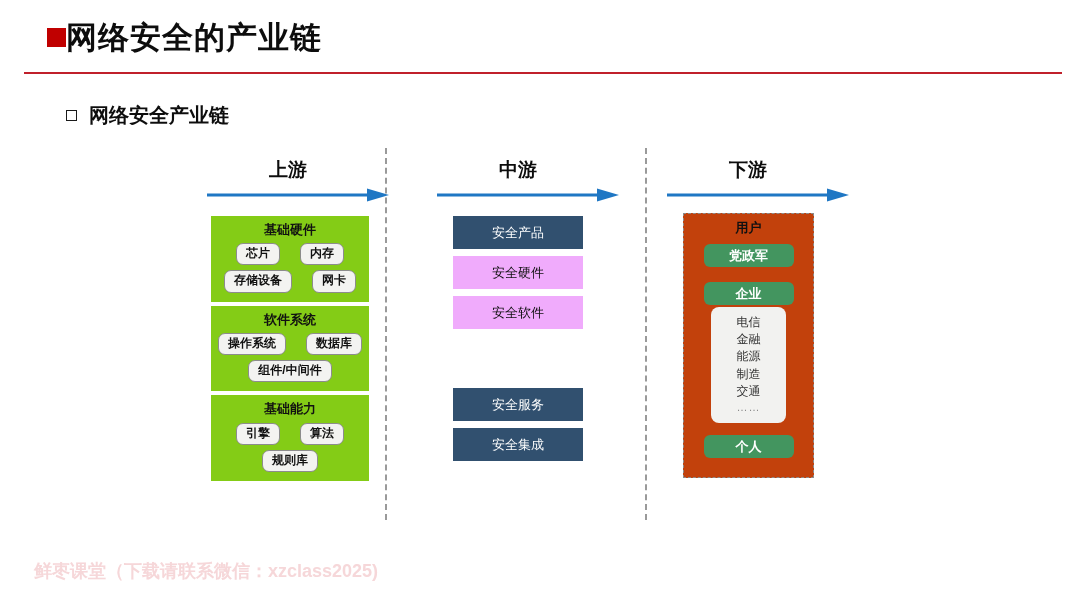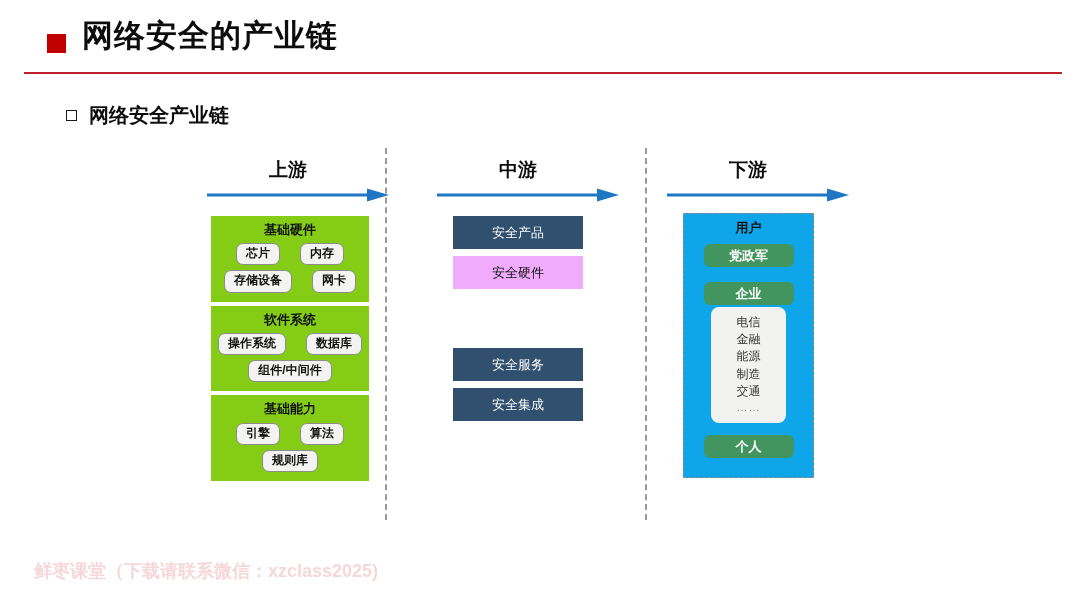--- a/index.html
+++ b/index.html
@@ -14,23 +14,22 @@
     font-family: "Liberation Sans", "DejaVu Sans", sans-serif;
     overflow: hidden;
   }
 
   
   #slide-title {
     position: absolute;
     left: 47px;
     top: 22px;
     display: flex;
-    align-items: flex-end;
-    gap: 16px;
-    font-family: Liberation Mono, monospace;
+    align-items: center;
+    gap: 0;
   }
   #title-bullet {
     width: 19px;
     height: 19px;
     background: #c00000;
     display: block;
   }
   #title-text {
     font-size: 31px;
     font-weight: bold;
@@ -177,21 +176,21 @@
   .mid-box.light { background: #f0abfc; color: #111111; }
   .mid-gap { height: 52px; }
 
   
   #downstream-panel {
     position: absolute;
     left: 683px;
     top: 213px;
     width: 131px;
     height: 265px;
-    background: #0ea5e9;
+    background: #c2410c;
     border: 1.5px dashed #8c8c8c;
     box-sizing: border-box;
     display: flex;
     flex-direction: column;
     align-items: center;
     padding-top: 7px;
   }
   #downstream-title {
     font-size: 13px;
     font-weight: bold;
@@ -321,20 +320,21 @@
       <div class="chip-row">
         <span class="chip">规则库</span>
       </div>
     </div>
 
   </div>
 
   <div id="midstream-stack">
     <div class="mid-box dark">安全产品</div>
     <div class="mid-box light">安全硬件</div>
+    <div class="mid-box light">安全软件</div>
     <div class="mid-gap"></div>
     <div class="mid-box dark">安全服务</div>
     <div class="mid-box dark">安全集成</div>
   </div>
 
   <div id="downstream-panel">
     <div id="downstream-title">用户</div>
 
     <div class="green-pill" id="pill-gov">党政军</div>
 

